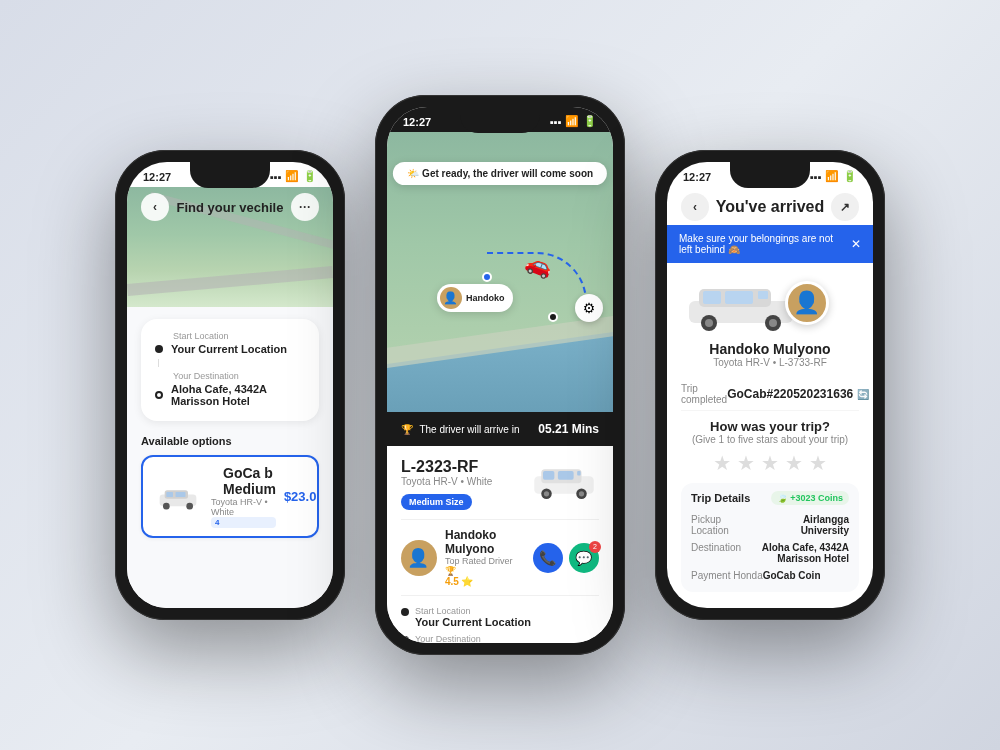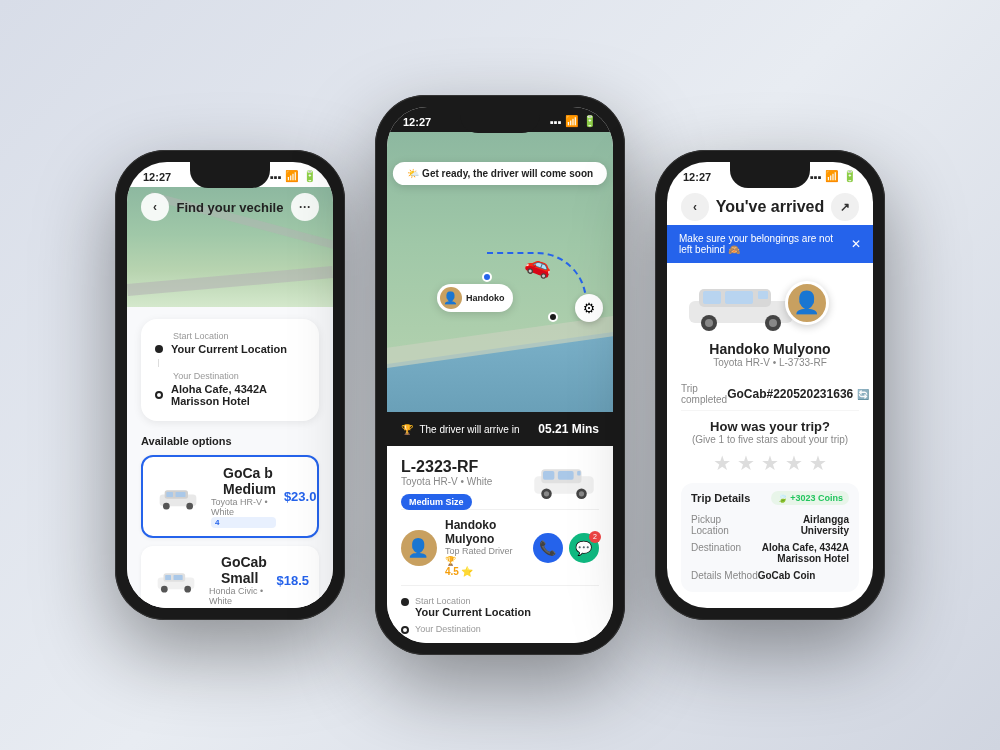--- a/index.html
+++ b/index.html
@@ -272,20 +272,21 @@
     .content-2 {
       flex: 1;
       background: #fff;
       padding: 12px 14px;
       overflow: hidden;
     }
     .vehicle-row {
       display: flex;
       align-items: center;
       justify-content: space-between;
+      margin-bottom: 10px;
     }
     .vehicle-id { font-size: 16px; font-weight: 800; color: #222; }
     .vehicle-sub { font-size: 10px; color: #888; }
     .medium-badge { background: #2563eb; color: #fff; font-size: 9px; font-weight: 700; border-radius: 12px; padding: 3px 8px; }
 
     .driver-row {
       display: flex;
       align-items: center;
       gap: 8px;
       padding: 8px 0;
@@ -486,37 +487,20 @@
           </svg>
         </div>
         <div class="car-info">
           <div class="car-name">GoCa b Medium</div>
           <div class="car-sub">Toyota HR-V • White</div>
           <div class="car-badge">4</div>
         </div>
         <div class="car-price">$23.0</div>
       </div>
 
-      <div class="car-option">
-        <div class="car-img">
-          <svg class="car-svg" viewBox="0 0 60 30" fill="none">
-            <rect x="8" y="12" width="44" height="14" rx="4" fill="#f0f0f0"></rect>
-            <rect x="15" y="7" width="26" height="10" rx="3" fill="#e0e0e0"></rect>
-            <circle cx="16" cy="26" r="4" fill="#555"></circle>
-            <circle cx="44" cy="26" r="4" fill="#555"></circle>
-            <rect x="17" y="9" width="7" height="6" rx="1" fill="#aac8e8"></rect>
-            <rect x="27" y="9" width="11" height="6" rx="1" fill="#aac8e8"></rect>
-          </svg>
-        </div>
-        <div class="car-info">
-          <div class="car-name">GoCab Small</div>
-          <div class="car-sub">Honda Civic • White</div>
-        </div>
-        <div class="car-price">$18.5</div>
-      </div>
 
     </div>
   </div>
 </div>
 
 <div class="phone phone-center">
   <div class="phone-notch"></div>
   <div class="phone-screen">
 
     <div class="status-bar dark">
@@ -692,20 +676,20 @@
         </div>
         <div class="trip-detail-row">
           <span class="td-label">Pickup Location</span>
           <span class="td-val">Airlangga University</span>
         </div>
         <div class="trip-detail-row">
           <span class="td-label">Destination</span>
           <span class="td-val">Aloha Cafe, 4342A Marisson Hotel</span>
         </div>
         <div class="trip-detail-row">
-          <span class="td-label">Details Method</span>
+          <span class="td-label">Payment Honda</span>
           <span class="td-val">GoCab Coin</span>
         </div>
       </div>
 
     </div>
   </div>
 </div>
 
 </body></html>

